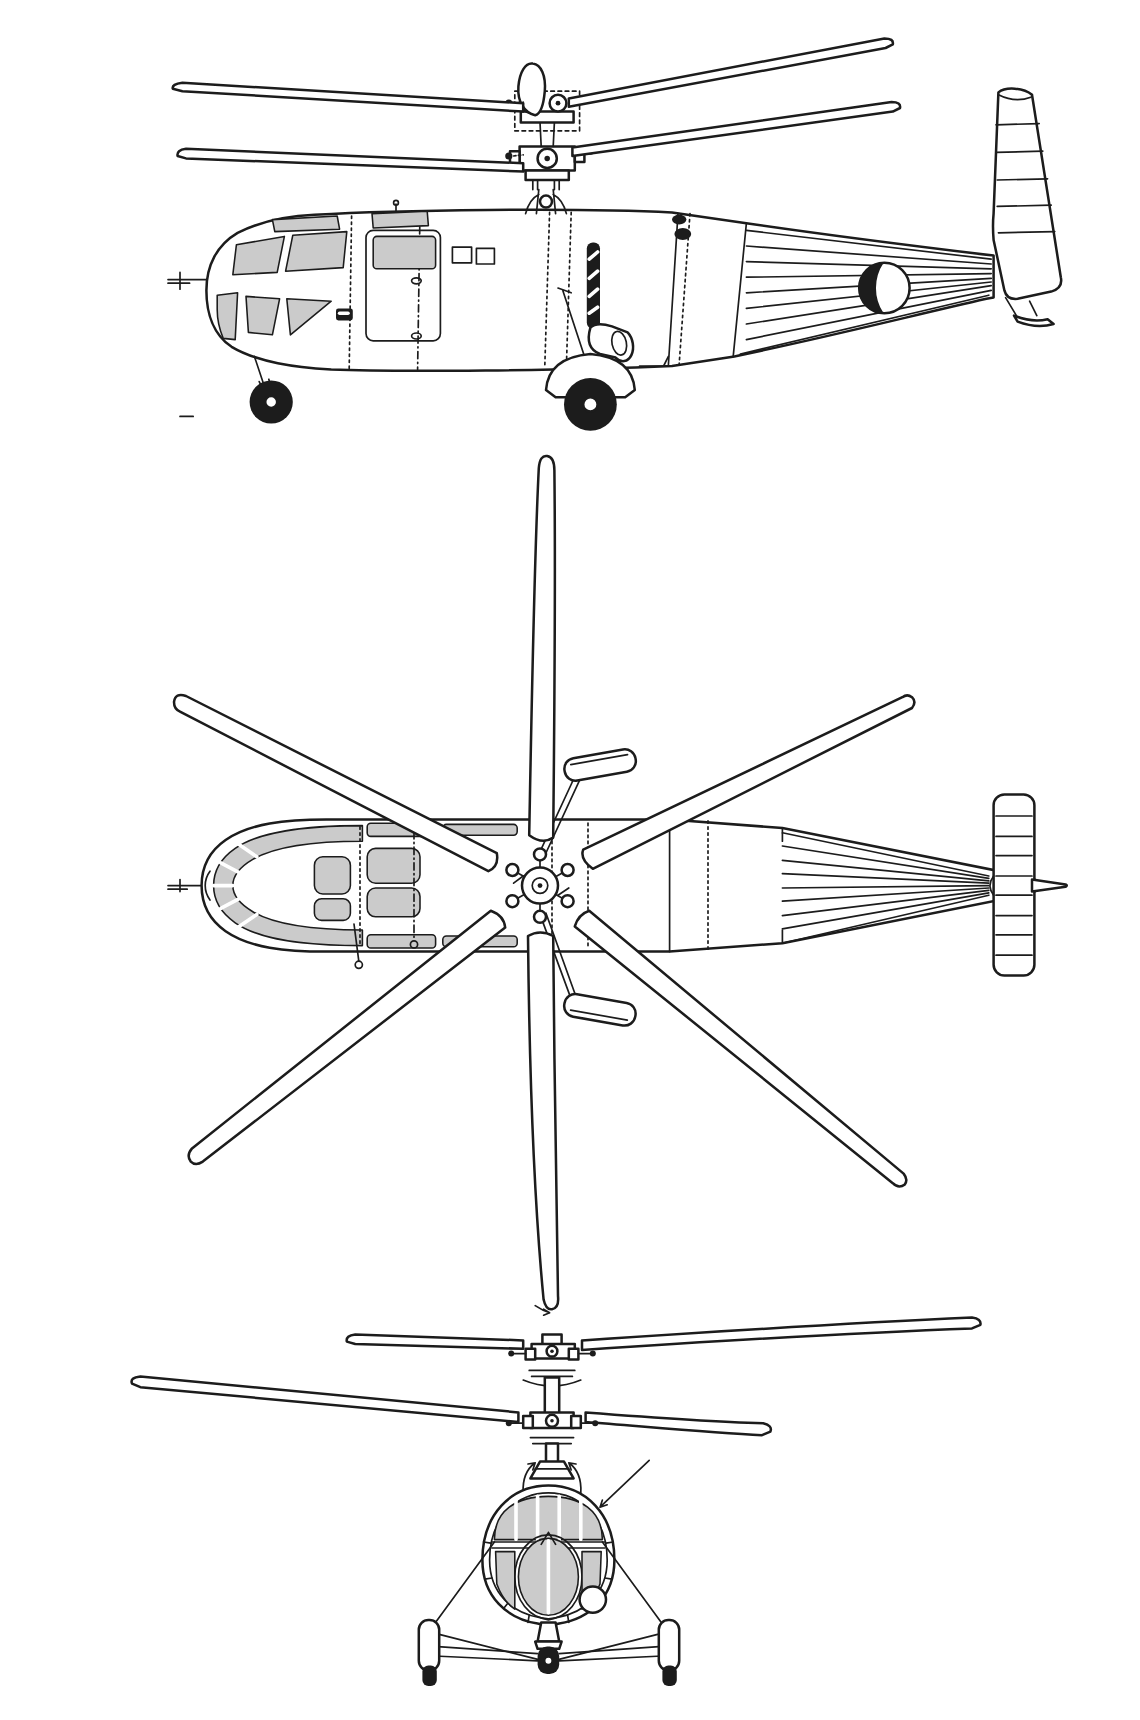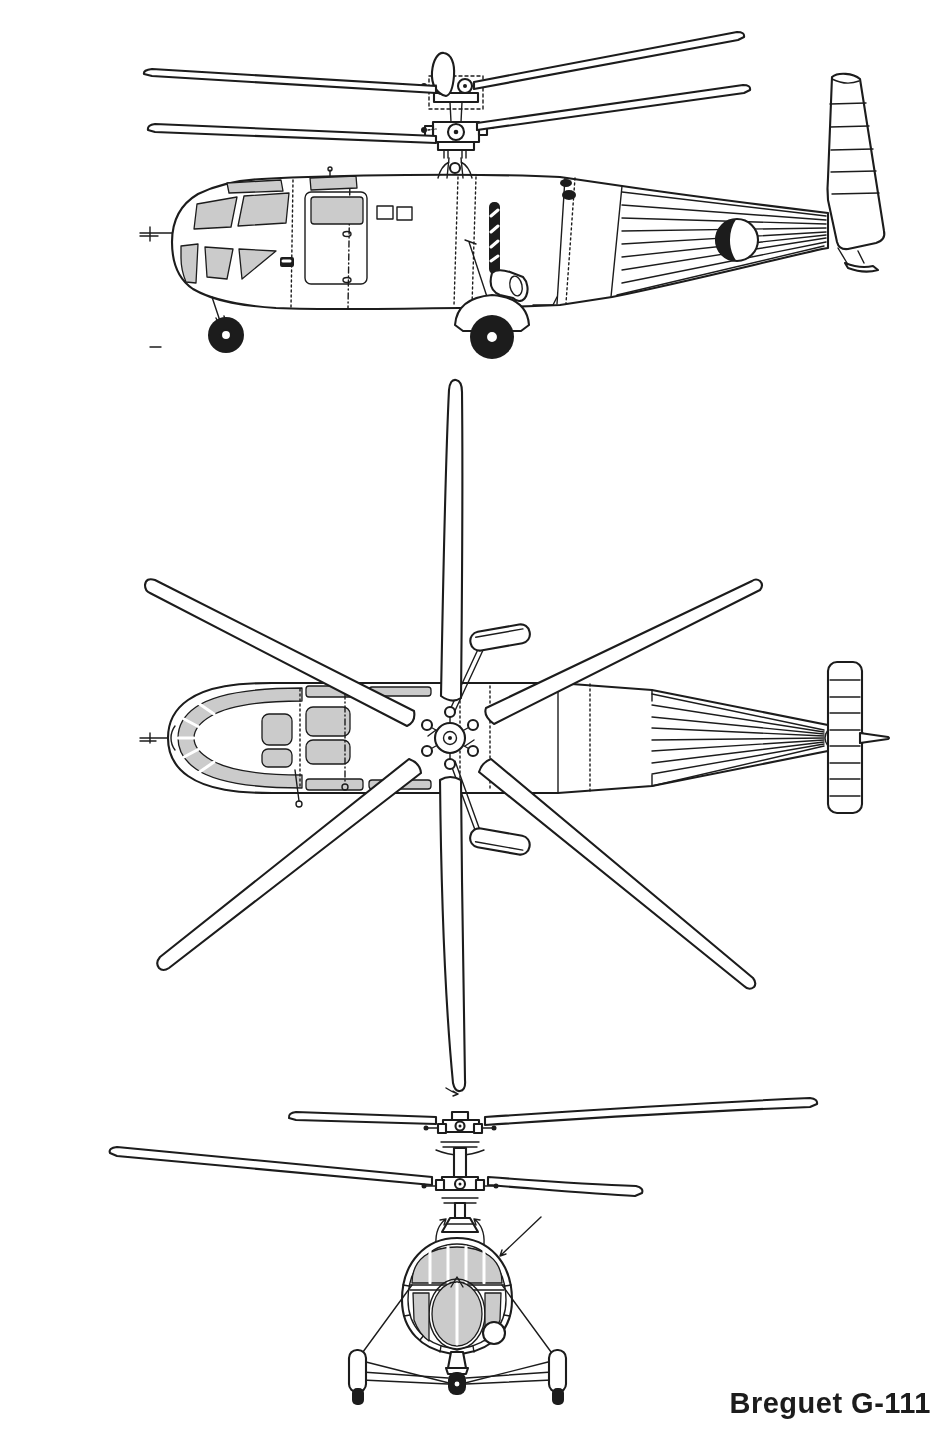--- a/index.html
+++ b/index.html
@@ -337,14 +337,13 @@
         <rect class="k" x="352" y="1388" width="12" height="17" rx="5"></rect>
       </g>
       <g>
         <rect class="o" x="549" y="1350" width="17" height="42" rx="8" stroke-width="1.8"></rect>
         <rect class="k" x="552" y="1388" width="12" height="17" rx="5"></rect>
       </g>
     </g>
   </g>
 </svg>
 
-<div class="caption">Breguet G-111</div>
 </div>
 
 </body></html>

